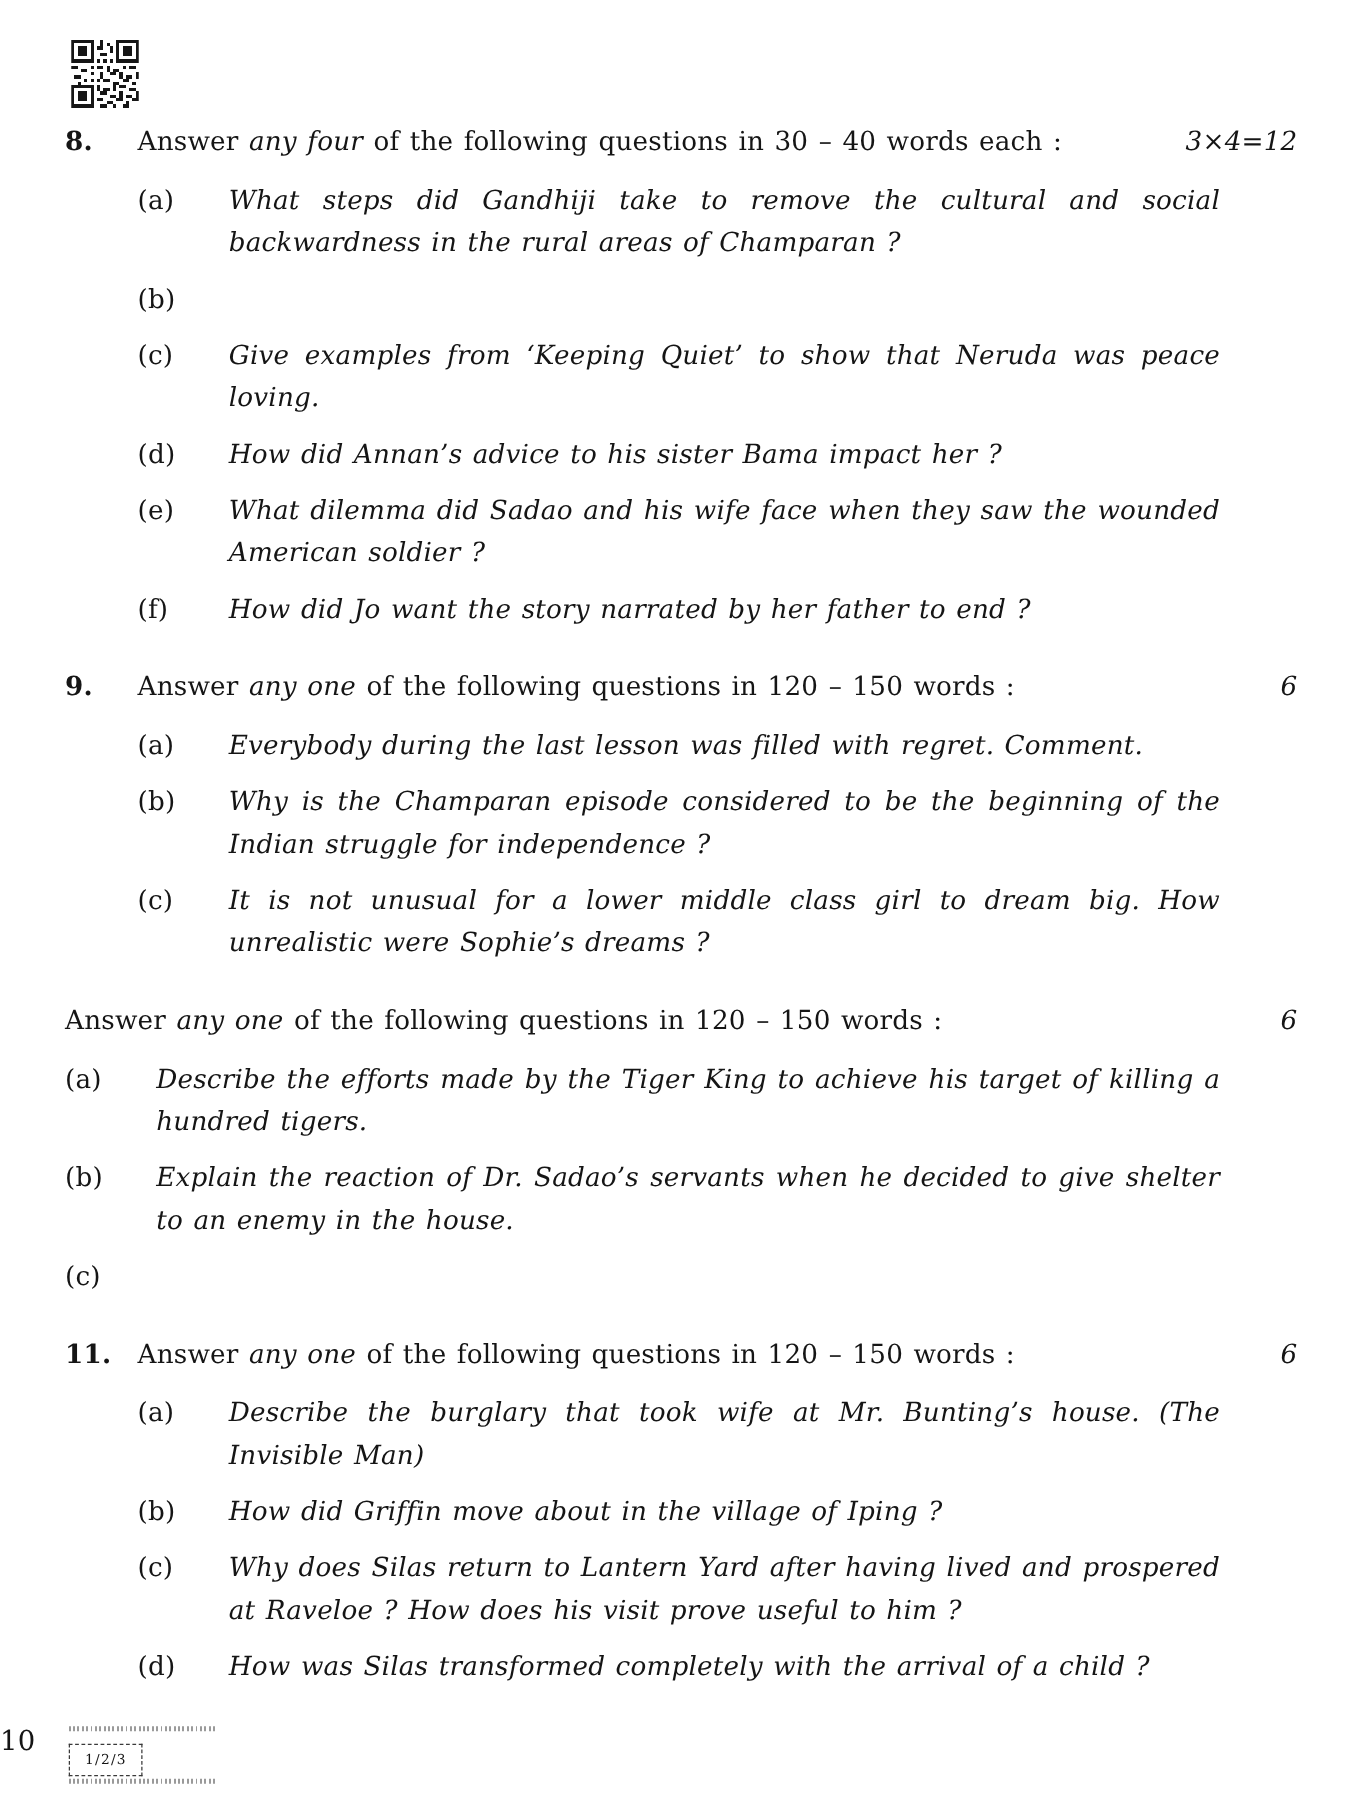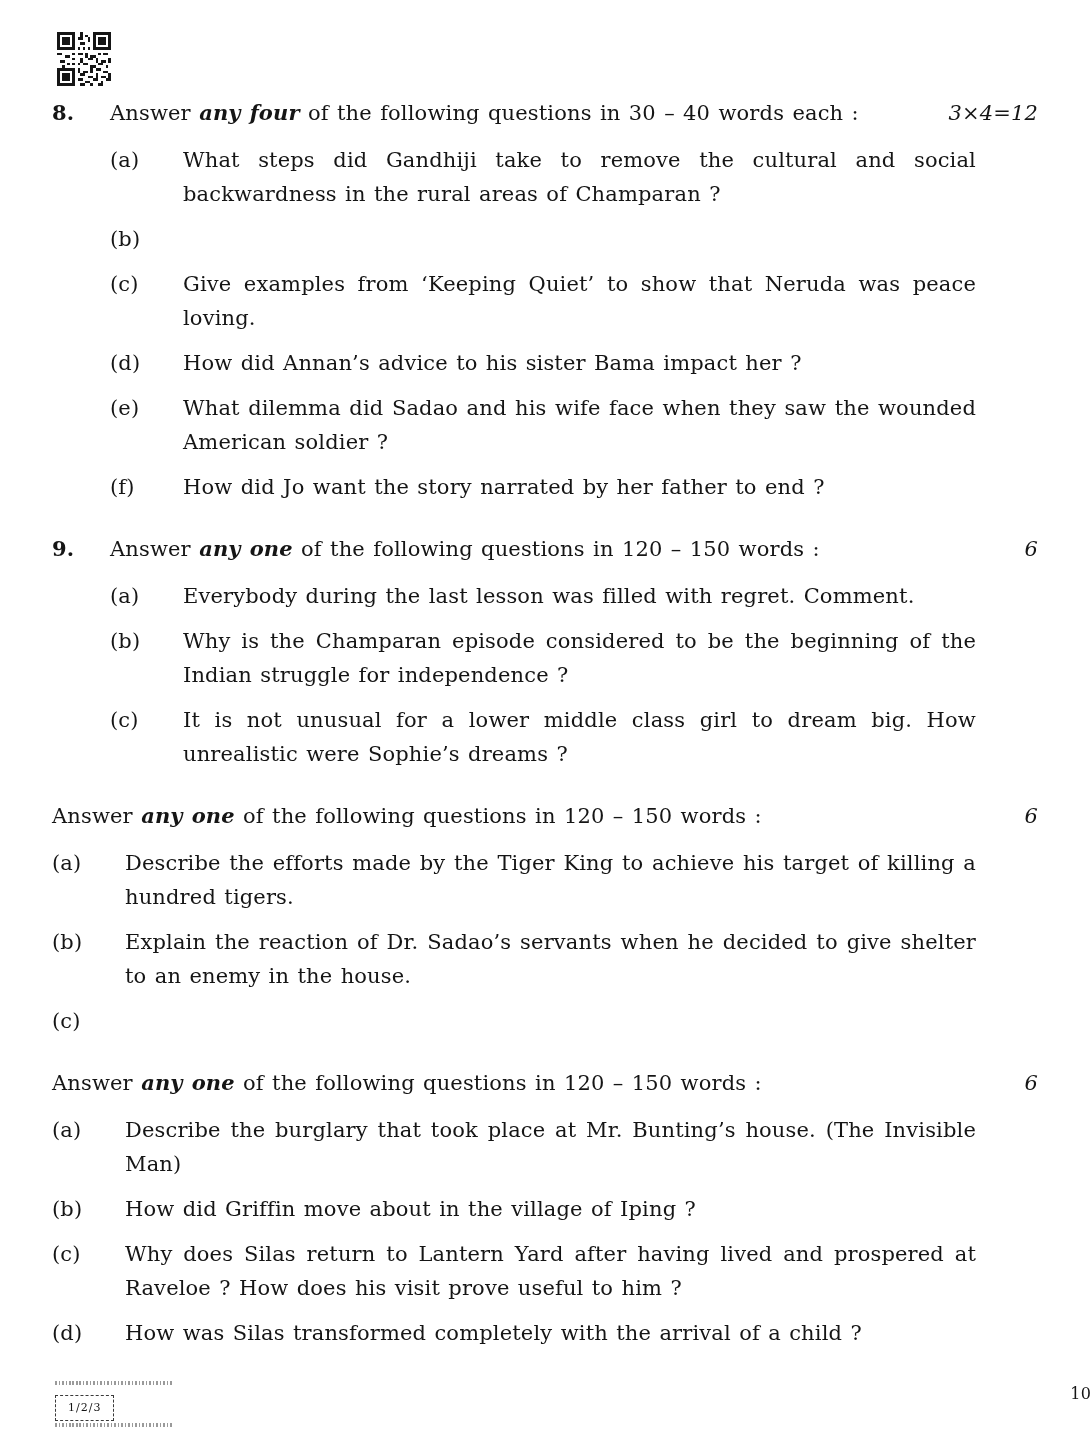--- a/index.html
+++ b/index.html
@@ -24,43 +24,43 @@
     width:54px; height:58px;
   }
   .content {
     position:absolute;
     top:96px; left:52px; right:53px;
   }
   .question { display:flex; margin-bottom:17px; }
   .qnum { width:58px; flex-shrink:0; font-weight:bold; }
   .qbody { flex:1; min-width:0; }
   .qheader { display:flex; justify-content:space-between; align-items:baseline; margin-bottom:13px; }
-  .em { font-weight:bold; font-style:italic; }
+  .em { font-weight:normal; font-style:italic; }
   .marks { font-style:italic; margin-left:18px; white-space:nowrap; }
   .part { display:flex; margin-bottom:11px; }
   .plabel { width:73px; flex-shrink:0; }
-  .ptext { flex:1; text-align:justify; margin-right:62px; hyphens:none; }
+  .ptext { flex:1; text-align:justify; margin-right:62px; hyphens:none;font-style:italic; }
   .footer-left { position:absolute; left:55px; bottom:16px; }
   .micro {
     width:118px; height:4px; margin:2px 0;
     background:repeating-linear-gradient(90deg,#9a9a9a 0 1.5px,transparent 1.5px 3.5px);
   }
   .code-box {
     display:inline-block;
     border:1.5px dashed #3a3a3a;
     padding:0 12px;
     font-size:11px;
     line-height:24px;
     letter-spacing:1px;
   }
   .page-number {
     position:absolute;
     bottom:34px; left:0; width:100%;
-    text-align:right;
-    font-size:16px;
+    text-align:left;
+    font-size:22px;
   }
 </style>
 </head>
 <body>
 
 <div class="page">
 
   <svg class="qr" viewBox="0 0 21 21" shape-rendering="crispEdges" aria-hidden="true">
     <rect x="0" y="0" width="21" height="21" fill="#ffffff"></rect>
     <path fill="#161616" d="M0 0h7v7H0z M14 0h7v7h-7z M0 14h7v7H0z"></path>
@@ -152,32 +152,33 @@
           <div class="plabel">(b)</div>
           <div class="ptext">Explain the reaction of Dr. Sadao’s servants when he decided to give shelter to an enemy in the house.</div>
         </div>
         <div class="part">
           <div class="plabel">(c)</div>
         </div>
       </div>
     </div>
 
     <div class="question">
+      <div class="qnum">11.</div>
       <div class="qbody">
         <div class="qheader">
           <div>
             <span>Answer</span>
             <span class="em">any one</span>
             <span>of the following questions in 120 – 150 words :</span>
           </div>
           <div class="marks">6</div>
         </div>
         <div class="part">
           <div class="plabel">(a)</div>
-          <div class="ptext">Describe the burglary that took place at Mr. Bunting’s house. (The Invisible Man)</div>
+          <div class="ptext">Describe the burglary that took wife at Mr. Bunting’s house. (The Invisible Man)</div>
         </div>
         <div class="part">
           <div class="plabel">(b)</div>
           <div class="ptext">How did Griffin move about in the village of Iping ?</div>
         </div>
         <div class="part">
           <div class="plabel">(c)</div>
           <div class="ptext">Why does Silas return to Lantern Yard after having lived and prospered at Raveloe ? How does his visit prove useful to him ?</div>
         </div>
         <div class="part">

